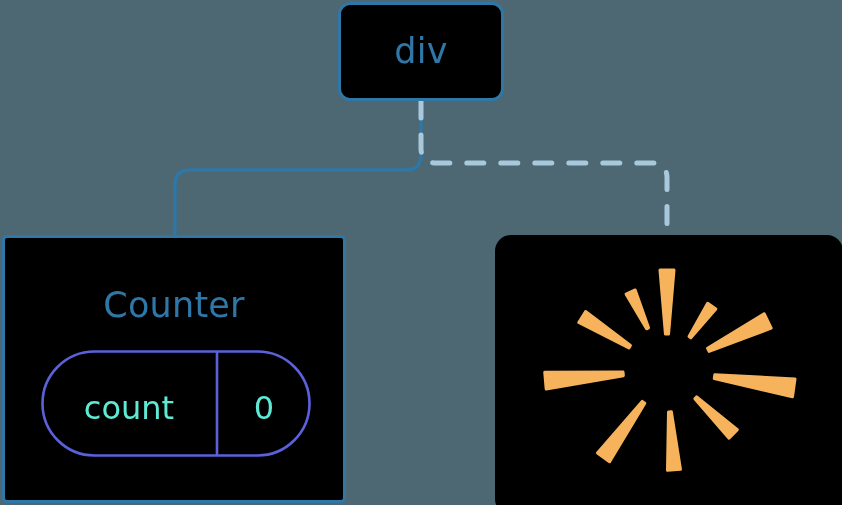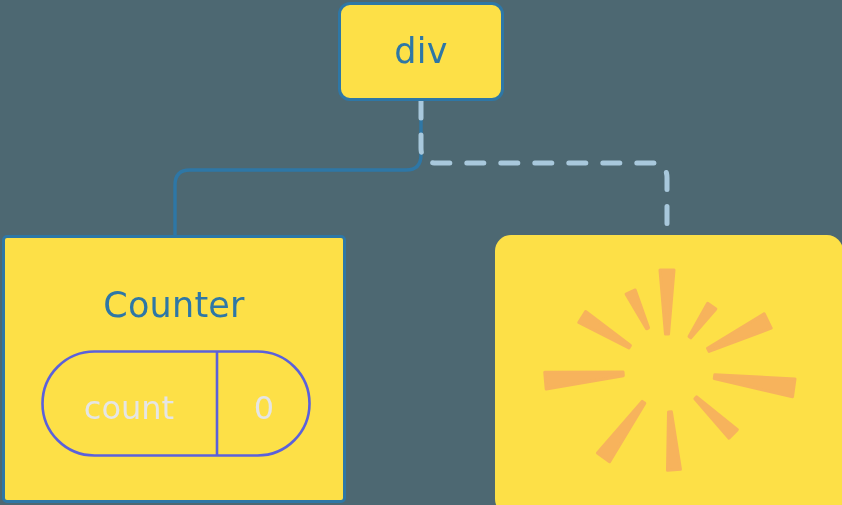--- a/index.html
+++ b/index.html
@@ -27,21 +27,21 @@
     left: 0;
     top: 0;
     width: 842px;
     height: 505px;
     pointer-events: none;
   }
 
   
   .node {
     position: absolute;
-    background: #fde047;
+    background: #000000;
     box-sizing: border-box;
   }
   .node.bordered {
     border: 3px solid #2e77a6;
   }
 
   
   #node-div {
     left: 338px;
     top: 2px;
@@ -84,21 +84,21 @@
   .state-pill {
     position: absolute;
     left: 41px;
     top: 350px;
     width: 270px;
     height: 107px;
   }
   .state-pill svg { display: block; }
   .pill-key, .pill-val {
     position: absolute;
-    color: #e5e5e5;
+    color: #5eead4;
     font-size: 32px;
     line-height: 1;
     white-space: nowrap;
   }
   .pill-key {
     left: 0;
     top: 42px;
     width: 176px;
     text-align: center;
   }

